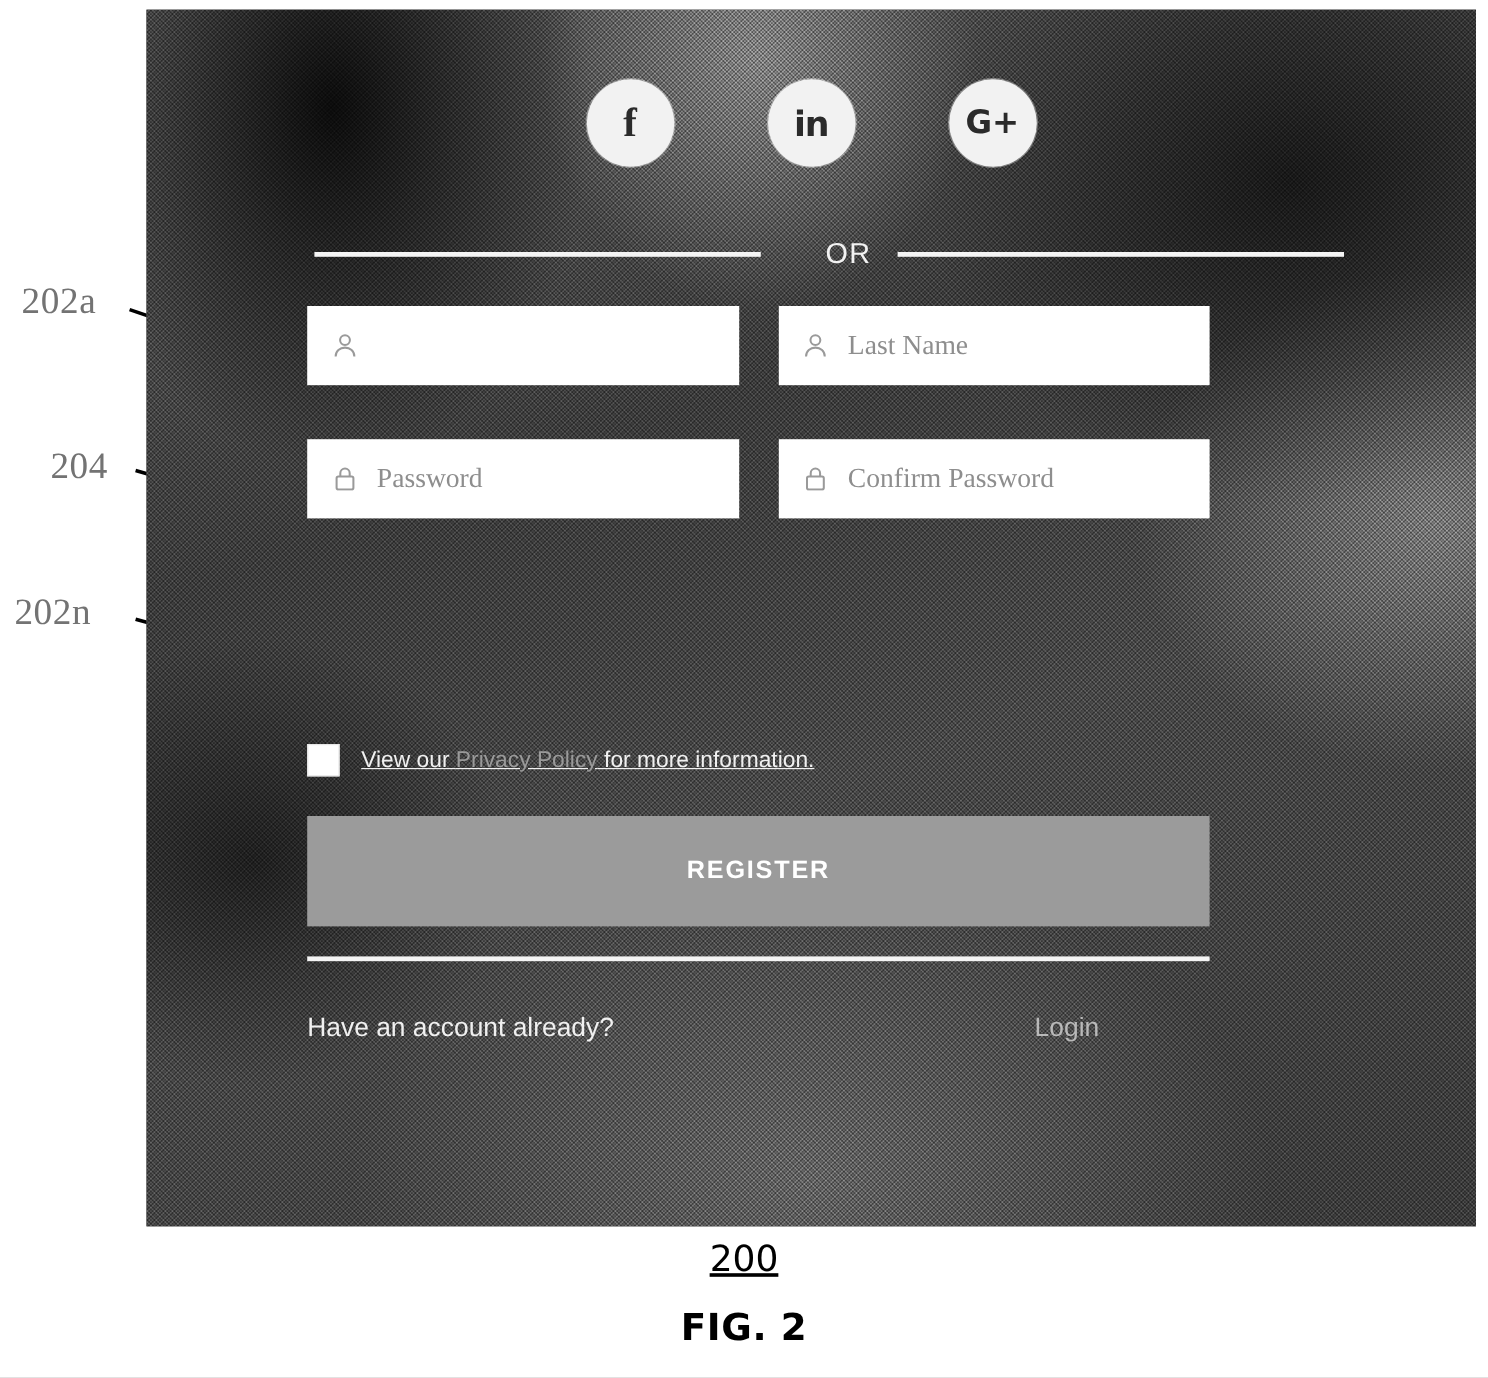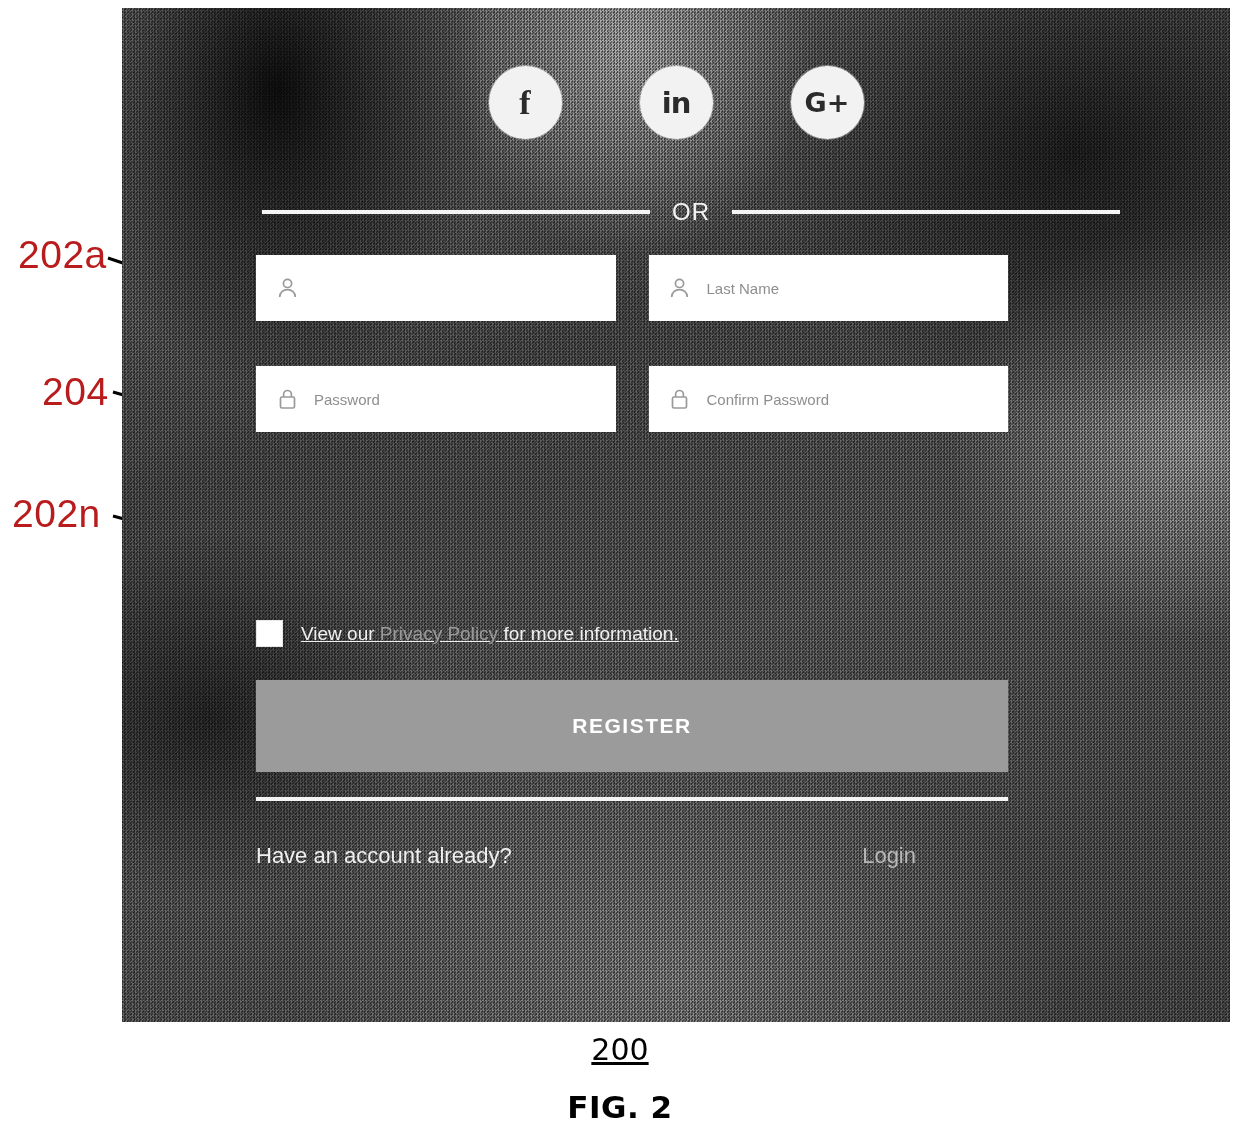--- a/index.html
+++ b/index.html
@@ -7,23 +7,23 @@
     width:1240px;height:1148px;
     background:#ffffff;
     font-family:"Liberation Sans", sans-serif;
     position:relative;
     overflow:hidden;
   }
 
   
   .ref-label{
     position:absolute;
-    font-family:Liberation Sans, sans-serif;
-    font-size:39px;
-    color:#b91c1c;
+    font-family:Liberation Serif, serif;
+    font-size:31px;
+    color:#737373;
     letter-spacing:0.5px;
     white-space:nowrap;
   }
   #ref-202a{ left:18px;  top:233px; }
   #ref-204 { left:42px;  top:370px; }
   #ref-202n{ left:12px;  top:492px; }
 
   .leader-svg{position:absolute;left:0;top:0;width:1240px;height:1148px;pointer-events:none;}
 
   
@@ -86,20 +86,21 @@
 
   
   .or-row{
     position:absolute; left:140px; right:110px; top:190px;
     display:flex; align-items:center; gap:22px;
   }
   .or-line{flex:1;height:4px;background:#f4f4f4;}
   .or-text{
     color:#f2f2f2;font-size:24px;letter-spacing:1px;
     font-family:"Liberation Sans", sans-serif;
+    padding-left:32px;
   }
 
   
   .fields{
     position:absolute;
     left:134px; top:247px;
     width:752px;
   }
   .row{display:flex; gap:33px; margin-bottom:45px;}
   .field{
@@ -111,23 +112,23 @@
     box-sizing:border-box;
   }
   .field.translucent{ background:rgba(232,232,232,.78); }
   .field .fld-icon{
     width:34px;min-width:34px;height:30px;
     display:flex;align-items:center;justify-content:center;
     color:#9a9a9a;
   }
   .field .fld-icon svg{display:block;}
   .field .fld-text{
-    font-size:15px;
+    font-size:23px;
     color:#8e8e8e;
-    font-family:Liberation Sans, sans-serif;
+    font-family:Liberation Serif, serif;
     white-space:nowrap;
     padding-left:10px;
   }
   .field.translucent .fld-text{ color:#5d5d5d; }
   .field.translucent .fld-icon{ color:#7d7d7d; }
 
   
   .check-row{
     position:absolute;
     left:134px; top:612px;

